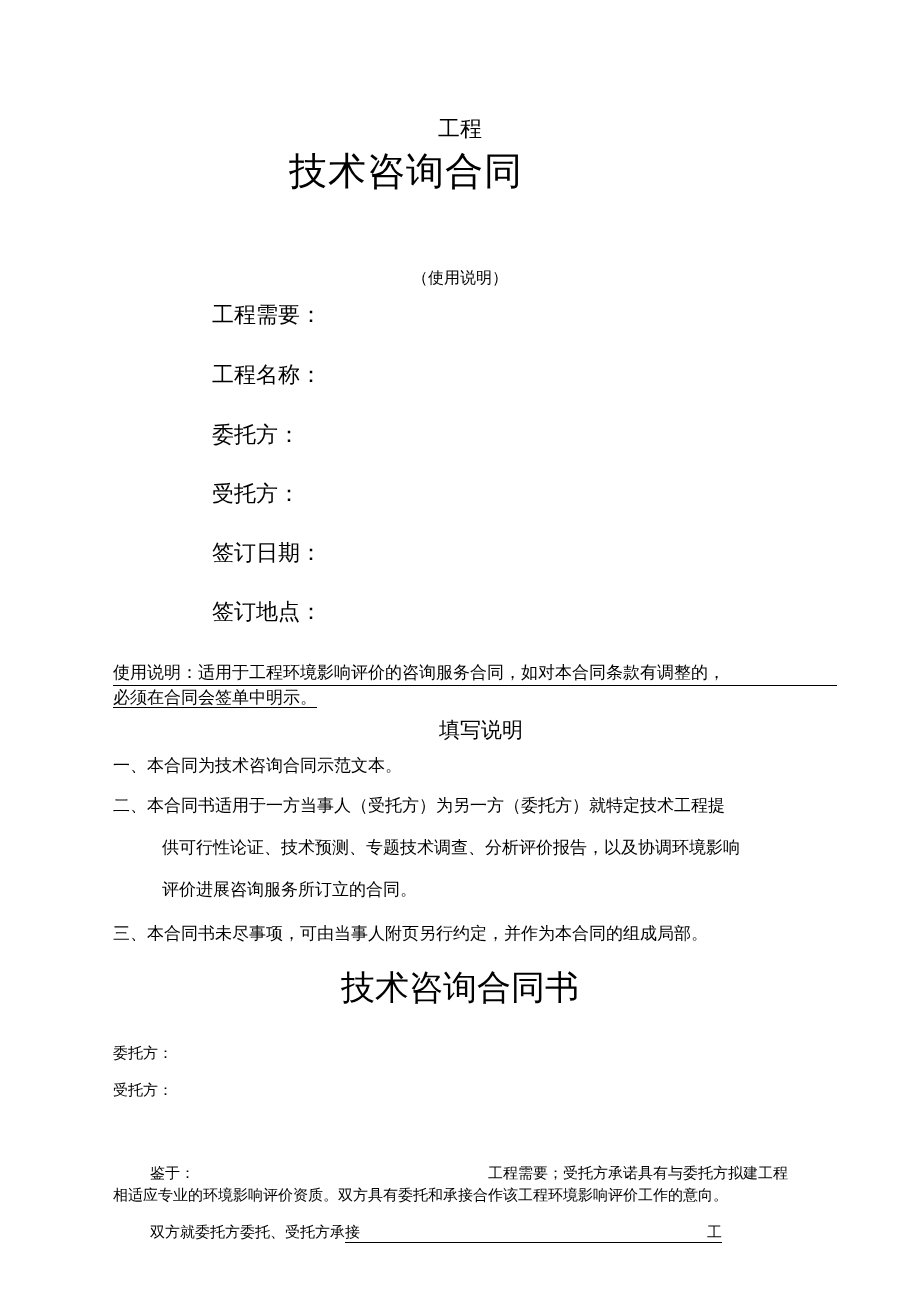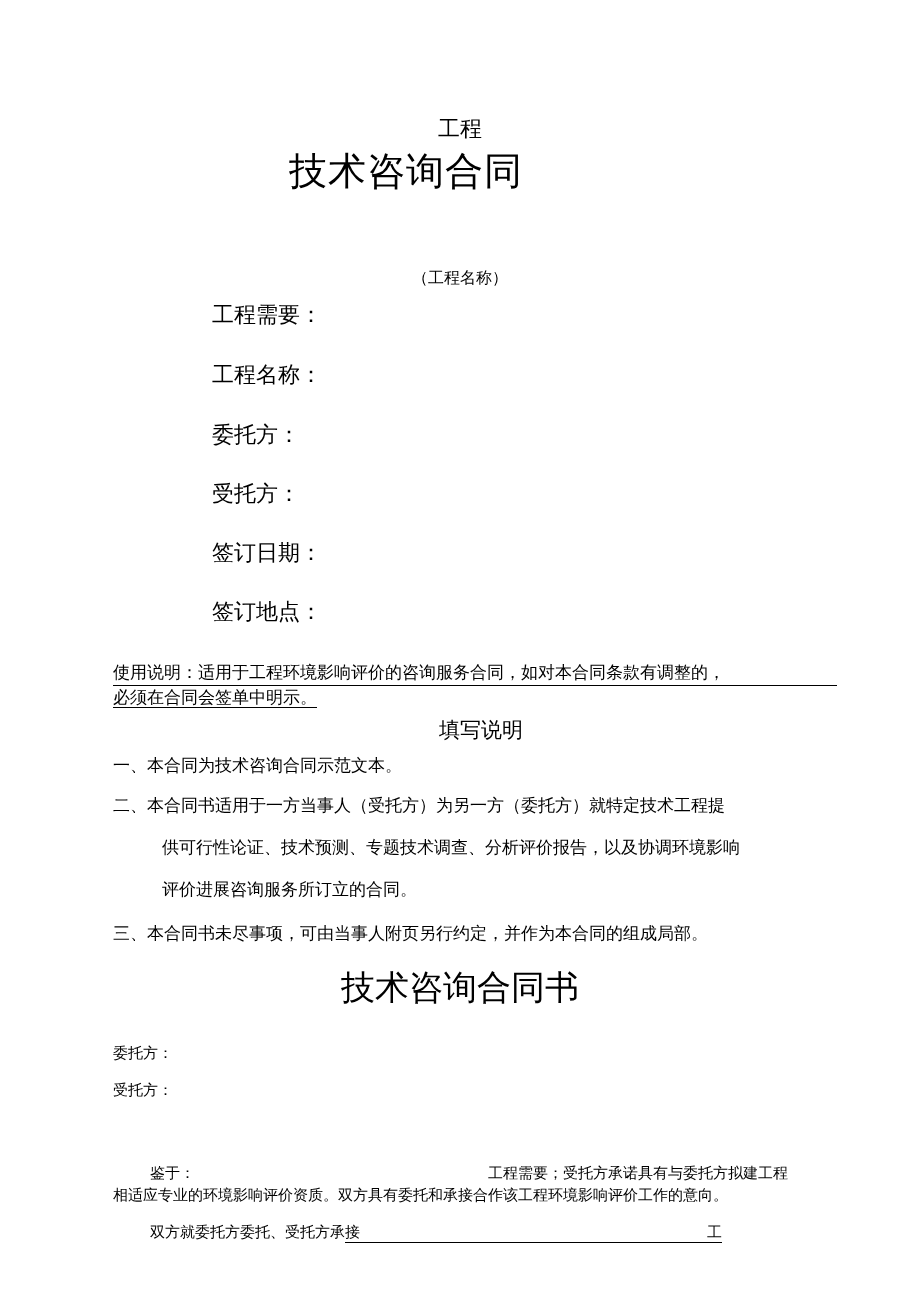--- a/index.html
+++ b/index.html
@@ -77,21 +77,21 @@
       border-bottom: 1px solid #000;
       vertical-align: baseline;
     }
   </style>
 </head>
 <body>
 
 <div>
   <div class="abs cover-subtitle">工程</div>
   <div class="abs cover-title">技术咨询合同</div>
-  <div class="abs cover-type">（工程名称）</div>
+  <div class="abs cover-type">（使用说明）</div>
 
   <div class="abs field" style="top:300px;">工程需要：</div>
   <div class="abs field" style="top:360px;">工程名称：</div>
   <div class="abs field" style="top:420px;">委托方：</div>
   <div class="abs field" style="top:479px;">受托方：</div>
   <div class="abs field" style="top:538px;">签订日期：</div>
   <div class="abs field" style="top:597px;">签订地点：</div>
 </div>
 
 <div>

